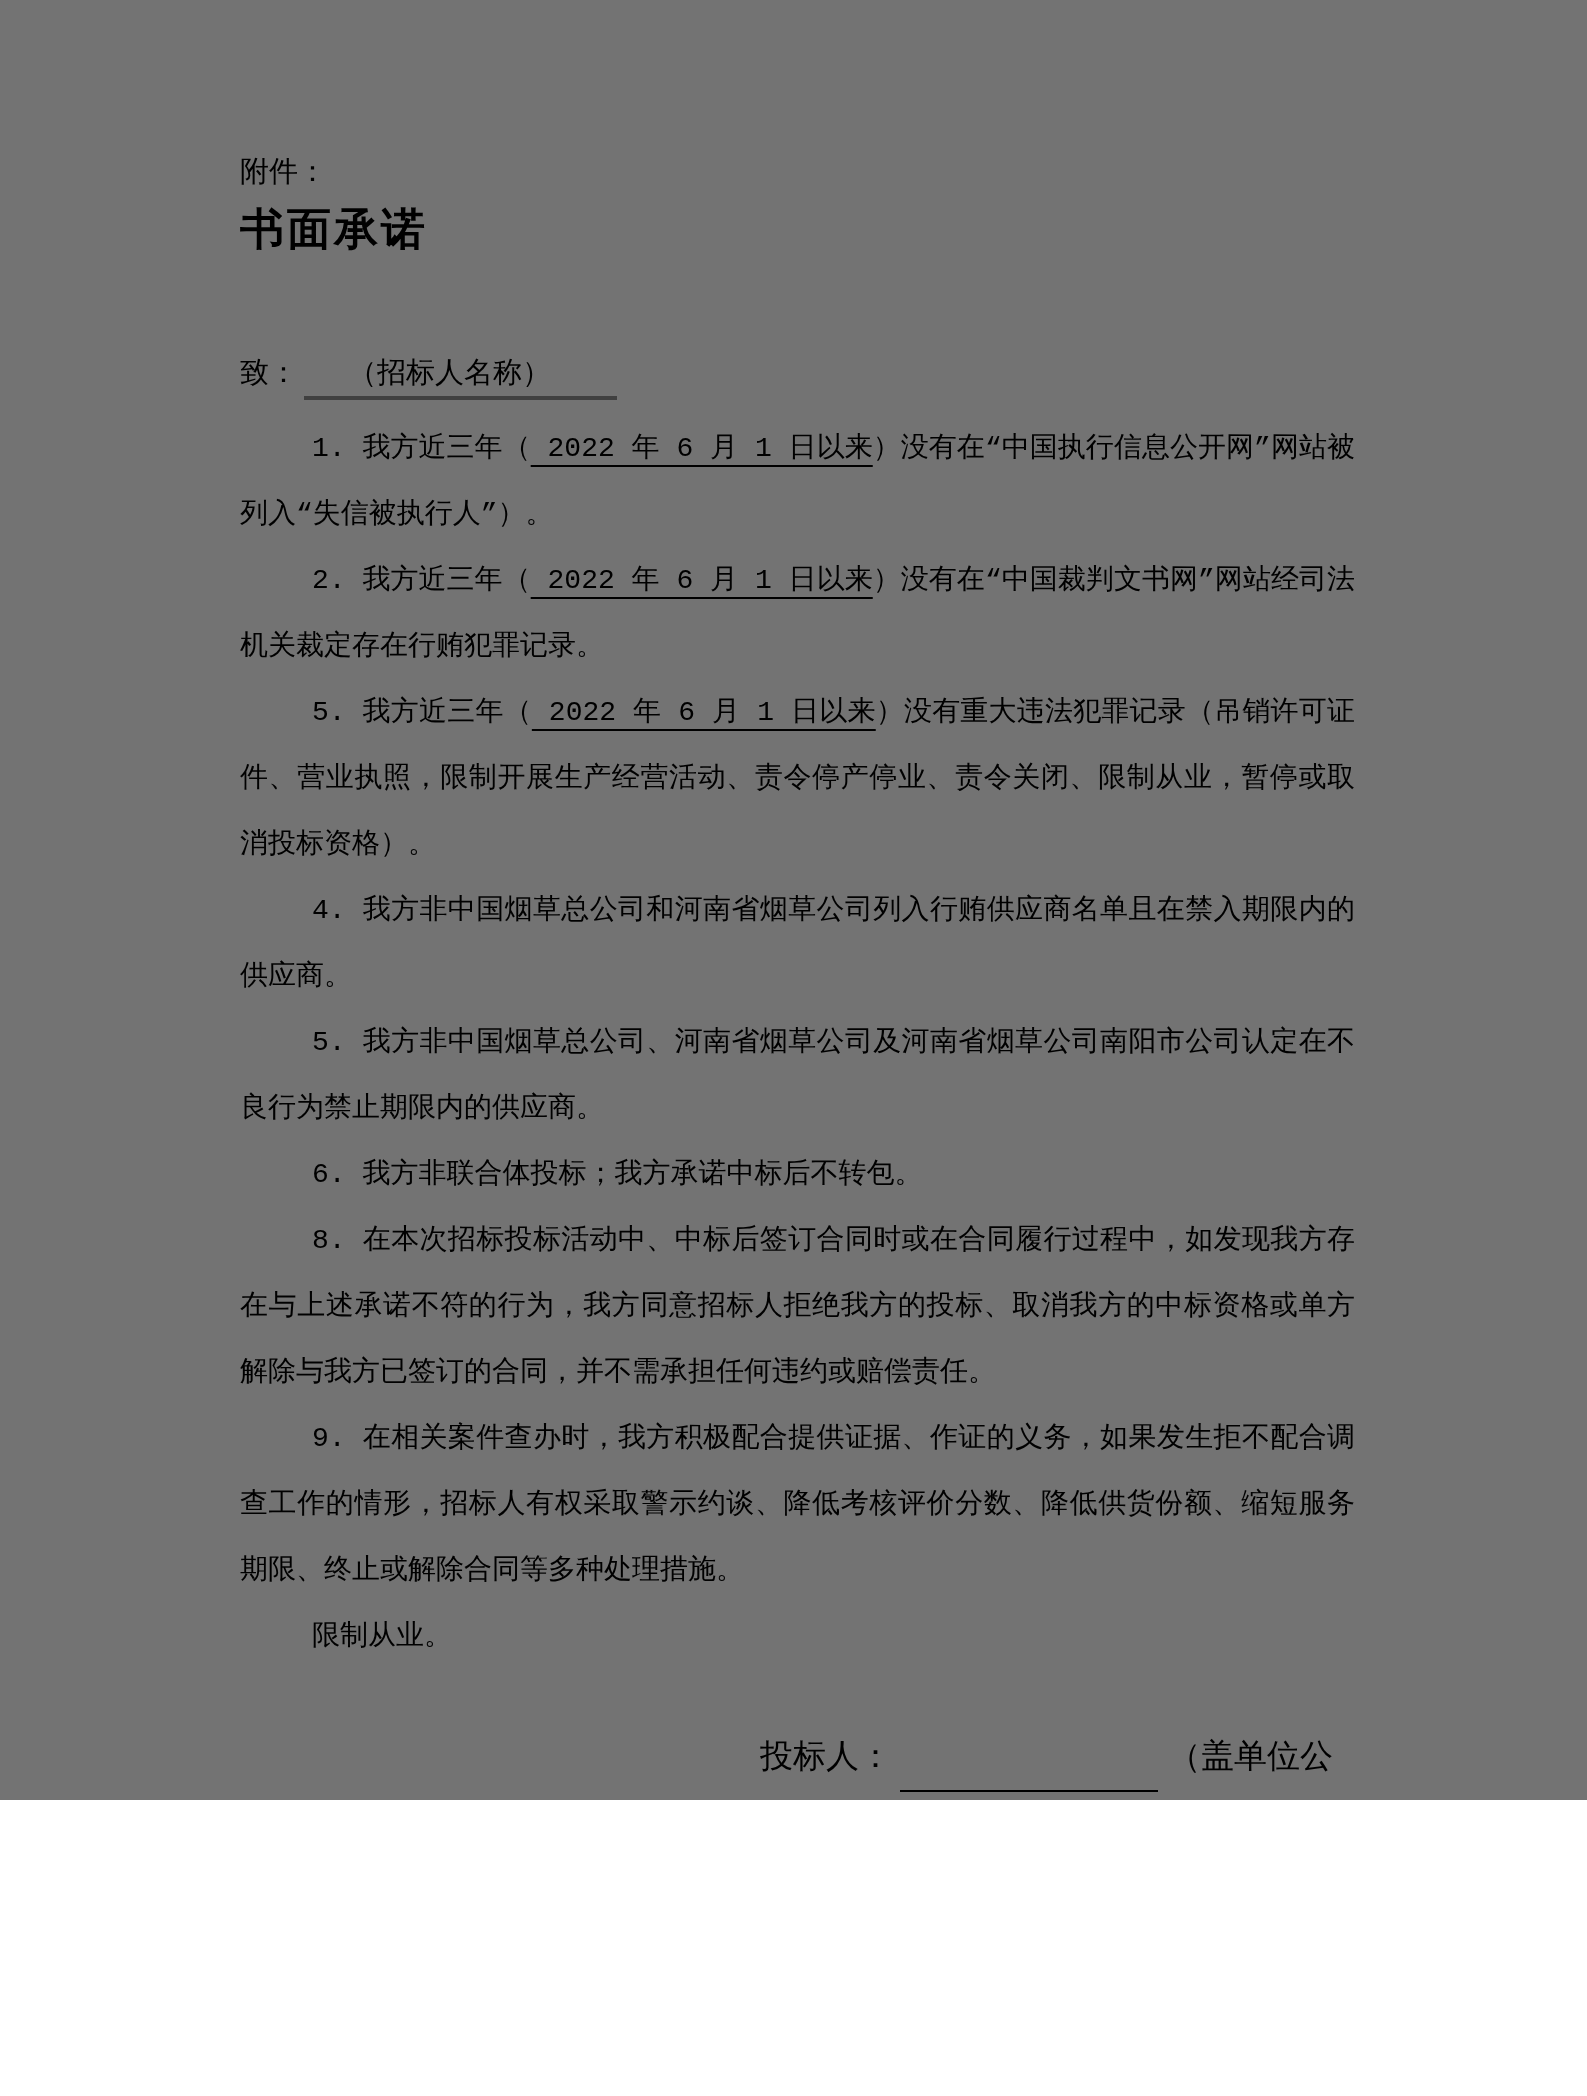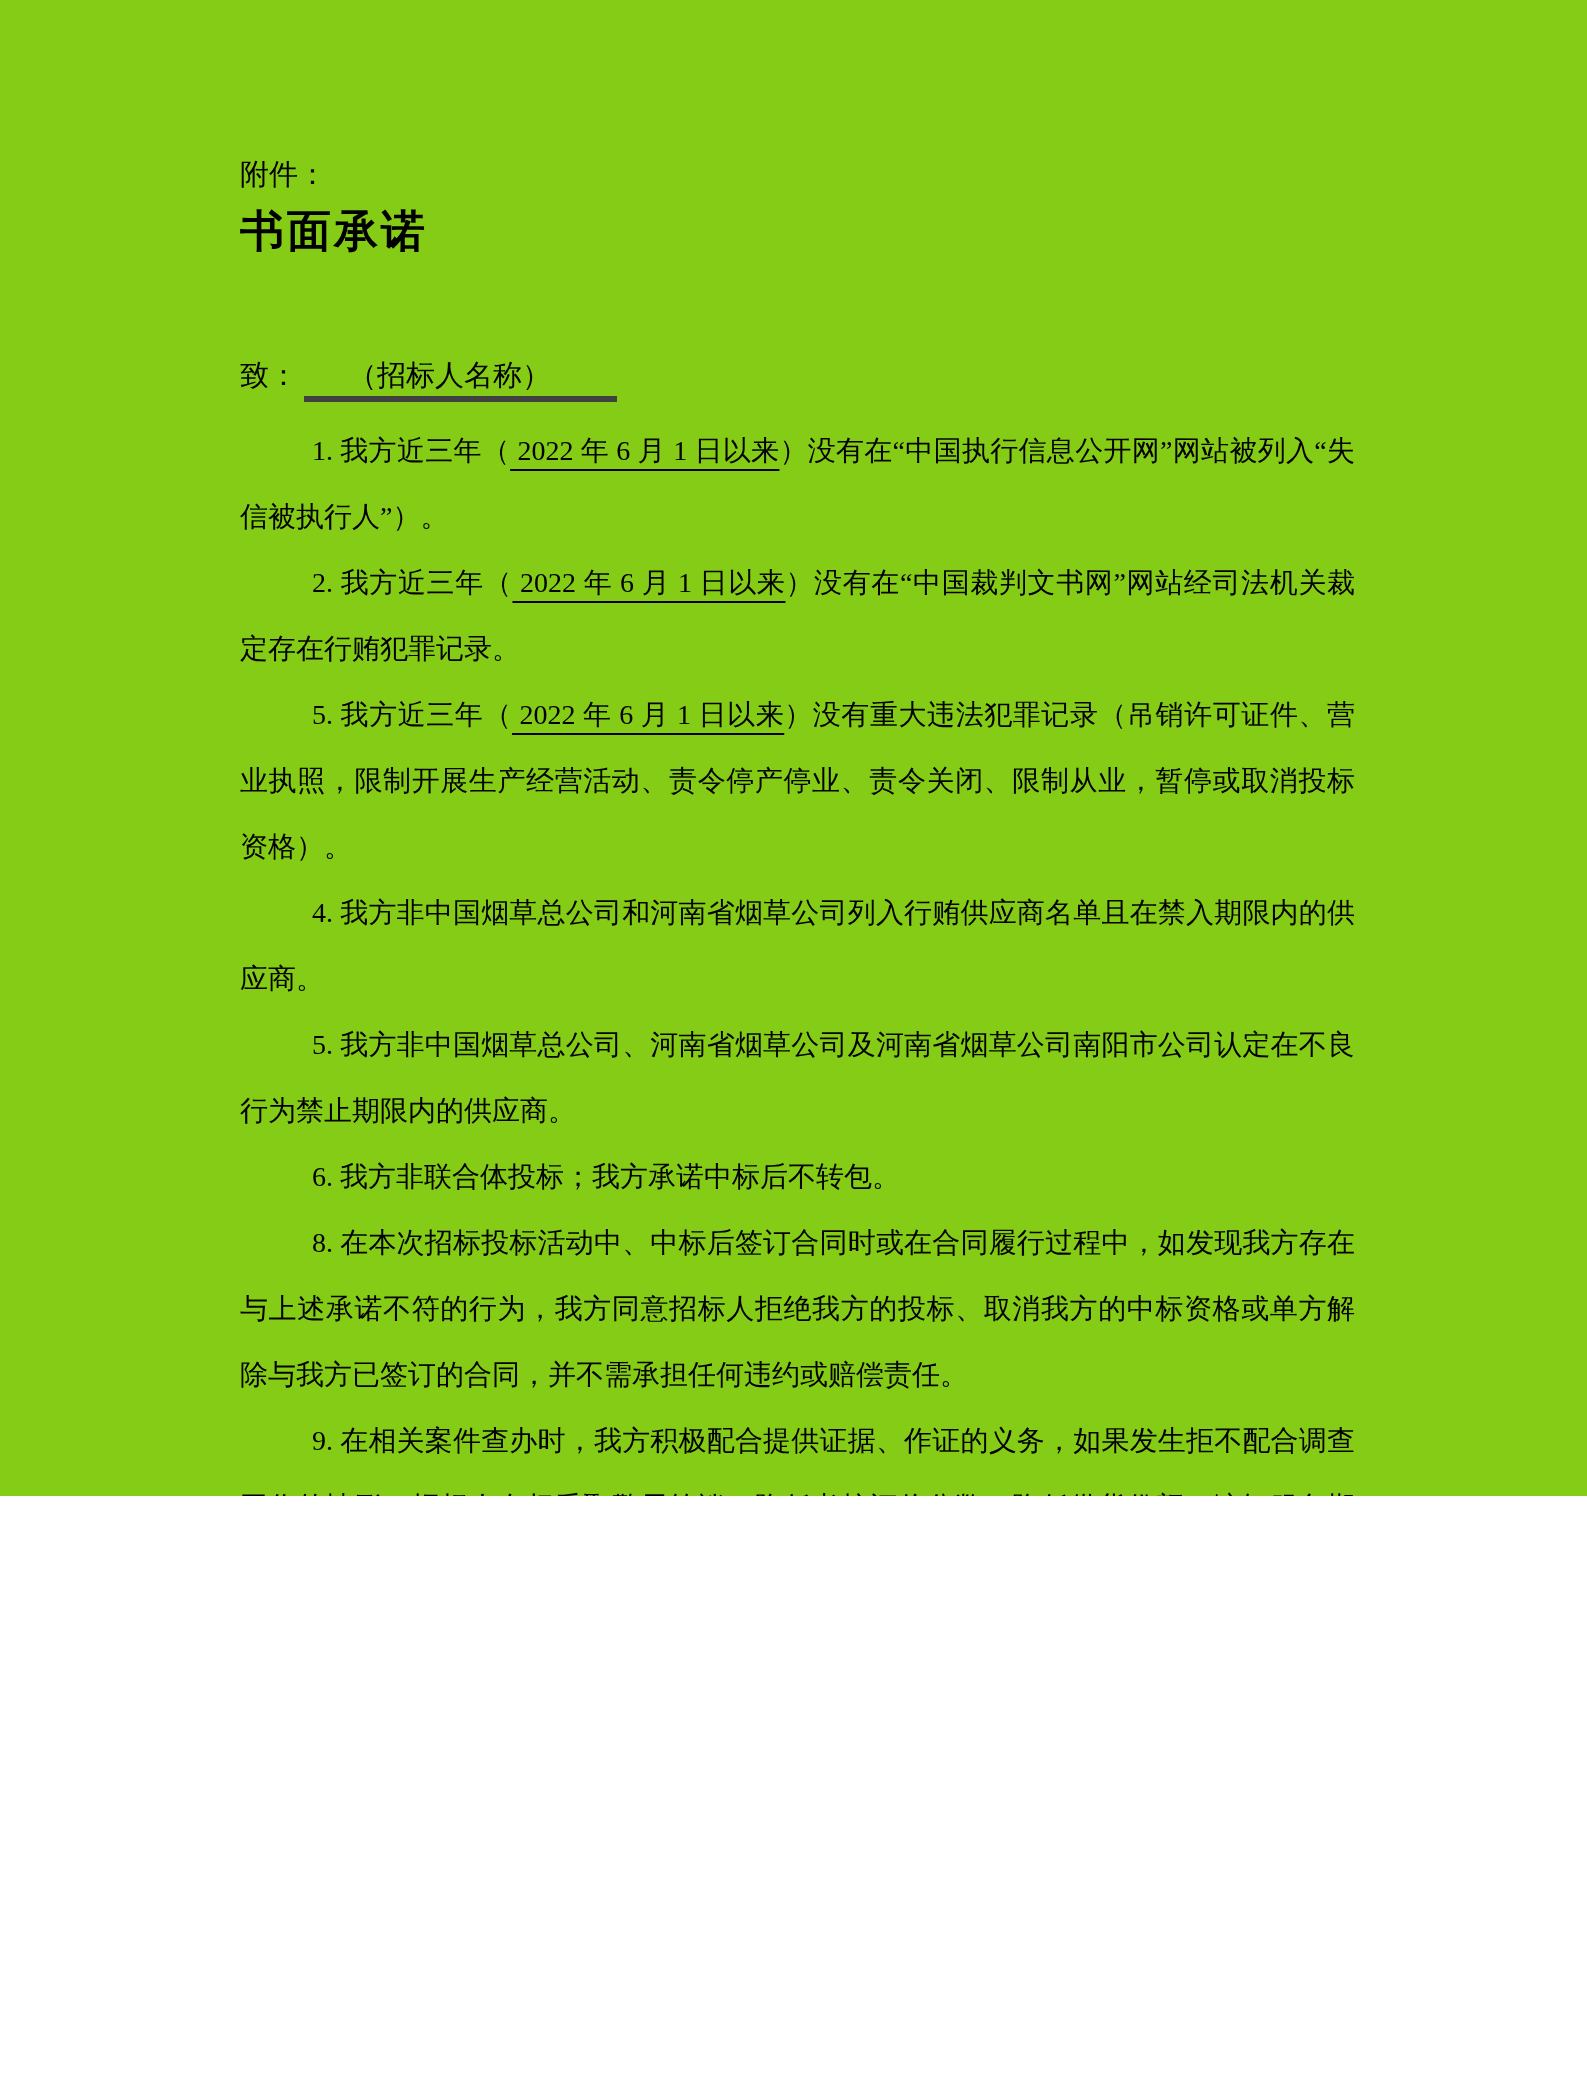--- a/index.html
+++ b/index.html
@@ -3,24 +3,24 @@
 <meta charset="utf-8">
 <style>
   html, body {
     margin: 0;
     padding: 0;
     background: #ffffff;
   }
   .page {
     position: relative;
     width: 1587px;
-    height: 1496px;
-    background: #84cc16;
+    height: 1800px;
+    background: #737373;
     color: #000000;
-    font-family: Liberation Serif, serif;
+    font-family: Liberation Mono, monospace;
     overflow: hidden;
   }
   .content {
     position: absolute;
     left: 240px;
     top: 156px;
     width: 1115px;
   }
   .attachment {
     font-size: 29px;
@@ -34,21 +34,21 @@
     text-align: left;
     letter-spacing: 3px;
   }
   .salutation {
     margin-top: 97px;
     font-size: 29px;
     line-height: 40px;
   }
   .salutation-blank {
     display: inline-block;
-    border-bottom: 6px solid #404040;
+    border-bottom: 4px solid #404040;
     padding: 0 66px 4px 44px;
     margin-left: 6px;
     line-height: 34px;
   }
   .paragraphs {
     margin-top: 16px;
   }
   .para {
     margin: 0;
     font-size: 28px;

